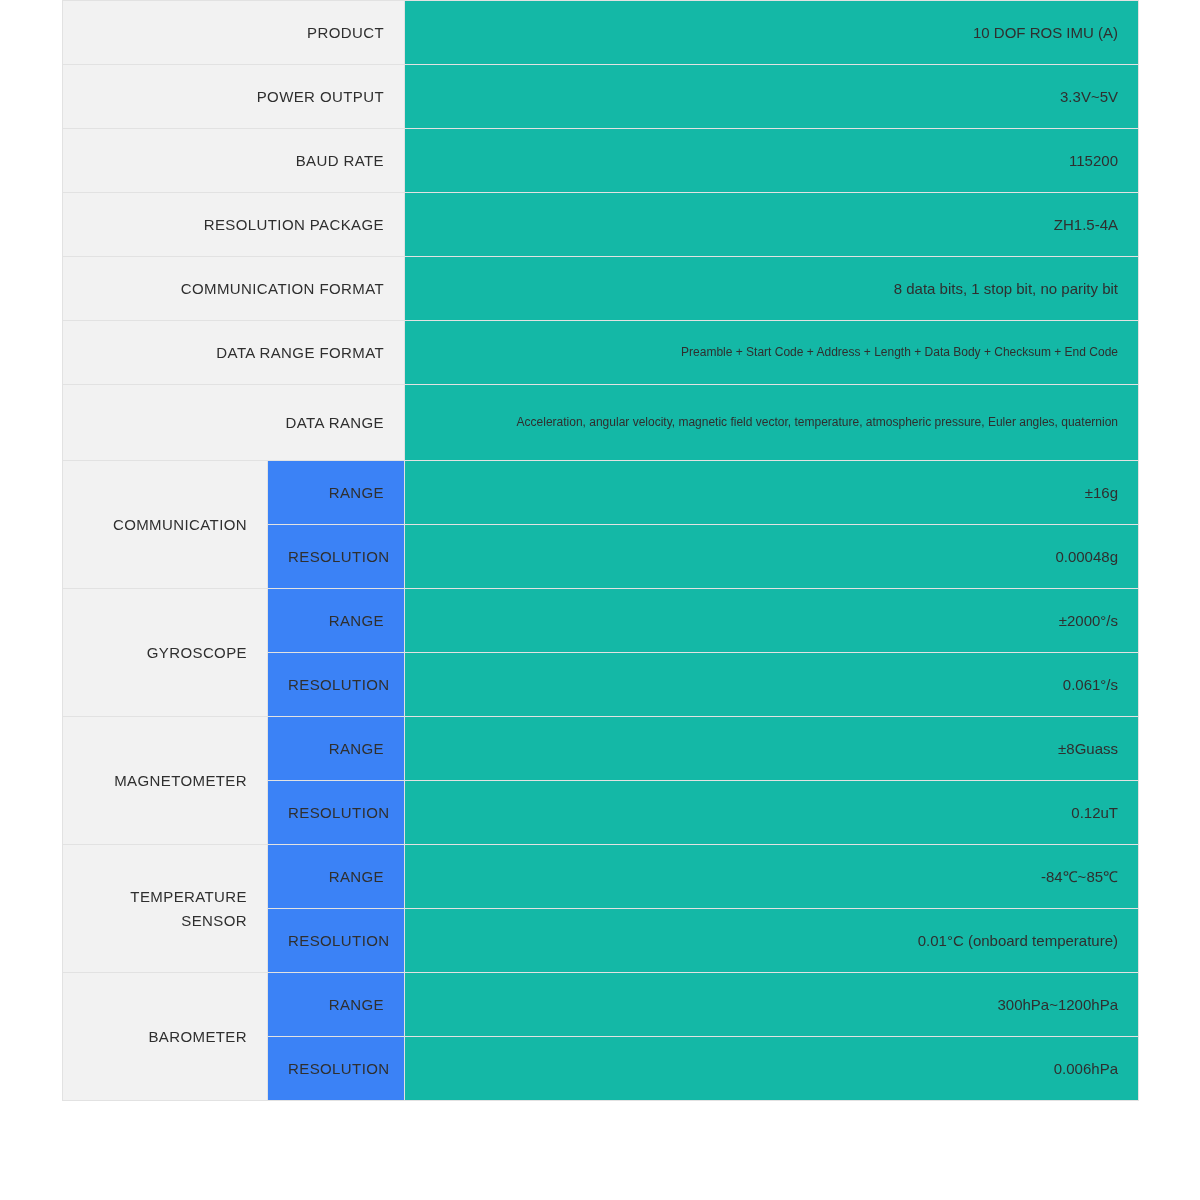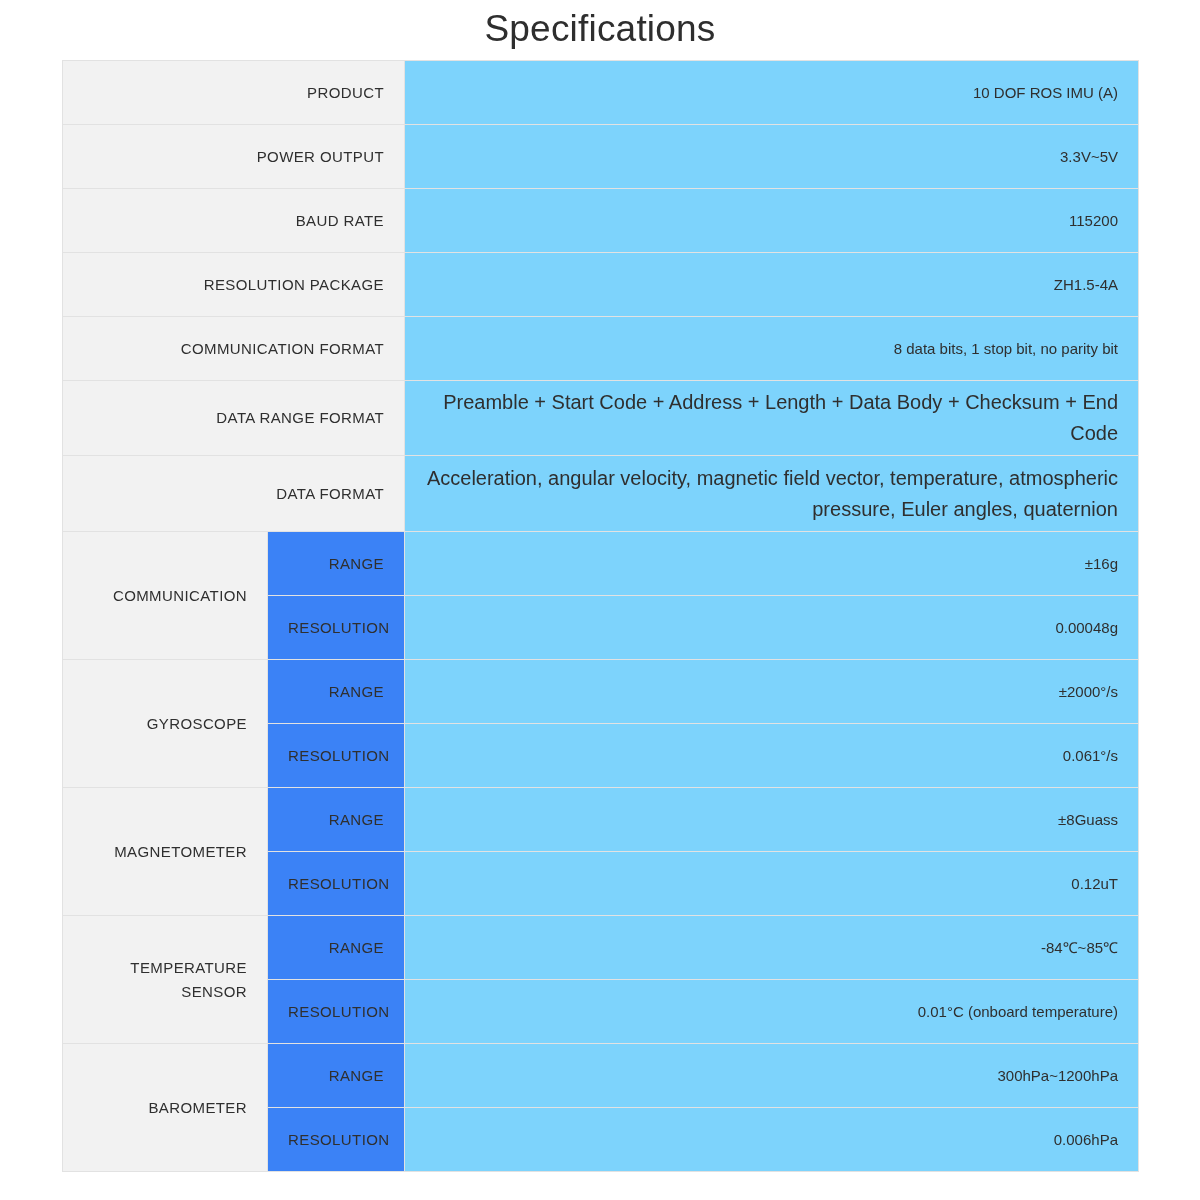--- a/index.html
+++ b/index.html
@@ -56,39 +56,38 @@
     letter-spacing: 0.4px;
     color: #262626;
   }
   td.sublabel {
     background: #3b82f6;
     font-size: 14.5px;
     letter-spacing: 0.4px;
     color: #262626;
   }
   td.value {
-    background: #7dd3fc;
+    background: #14b8a6;
     font-size: 14.5px;
     color: #2f2f2f;
   }
   td.value.small {
-    font-size: 20px;
+    font-size: 12px;
   }
   .col-a { width: 205px; }
   .col-b { width: 137px; }
   .col-c { width: 734px; }
   .row-h { height: 64px; }
   .row-h2 { height: 76px; }
 </style>
 </head>
 <body>
 
 <div class="page">
 
-  <div class="title">Specifications</div>
 
   <div class="table-wrap">
     <table class="spec">
       <colgroup>
         <col class="col-a">
         <col class="col-b">
         <col class="col-c">
       </colgroup>
       <tbody>
 
@@ -116,21 +115,21 @@
           <td class="label" colspan="2">COMMUNICATION FORMAT</td>
           <td class="value">8 data bits, 1 stop bit, no parity bit</td>
         </tr>
 
         <tr class="row-h">
           <td class="label" colspan="2">DATA RANGE FORMAT</td>
           <td class="value small">Preamble + Start Code + Address + Length + Data Body + Checksum + End Code</td>
         </tr>
 
         <tr class="row-h2">
-          <td class="label" colspan="2">DATA FORMAT</td>
+          <td class="label" colspan="2">DATA RANGE</td>
           <td class="value small">Acceleration, angular velocity, magnetic field vector, temperature, atmospheric pressure, Euler angles, quaternion</td>
         </tr>
 
         <tr class="row-h">
           <td class="label" rowspan="2">COMMUNICATION</td>
           <td class="sublabel">RANGE</td>
           <td class="value">±16g</td>
         </tr>
         <tr class="row-h">
           <td class="sublabel">RESOLUTION</td>

